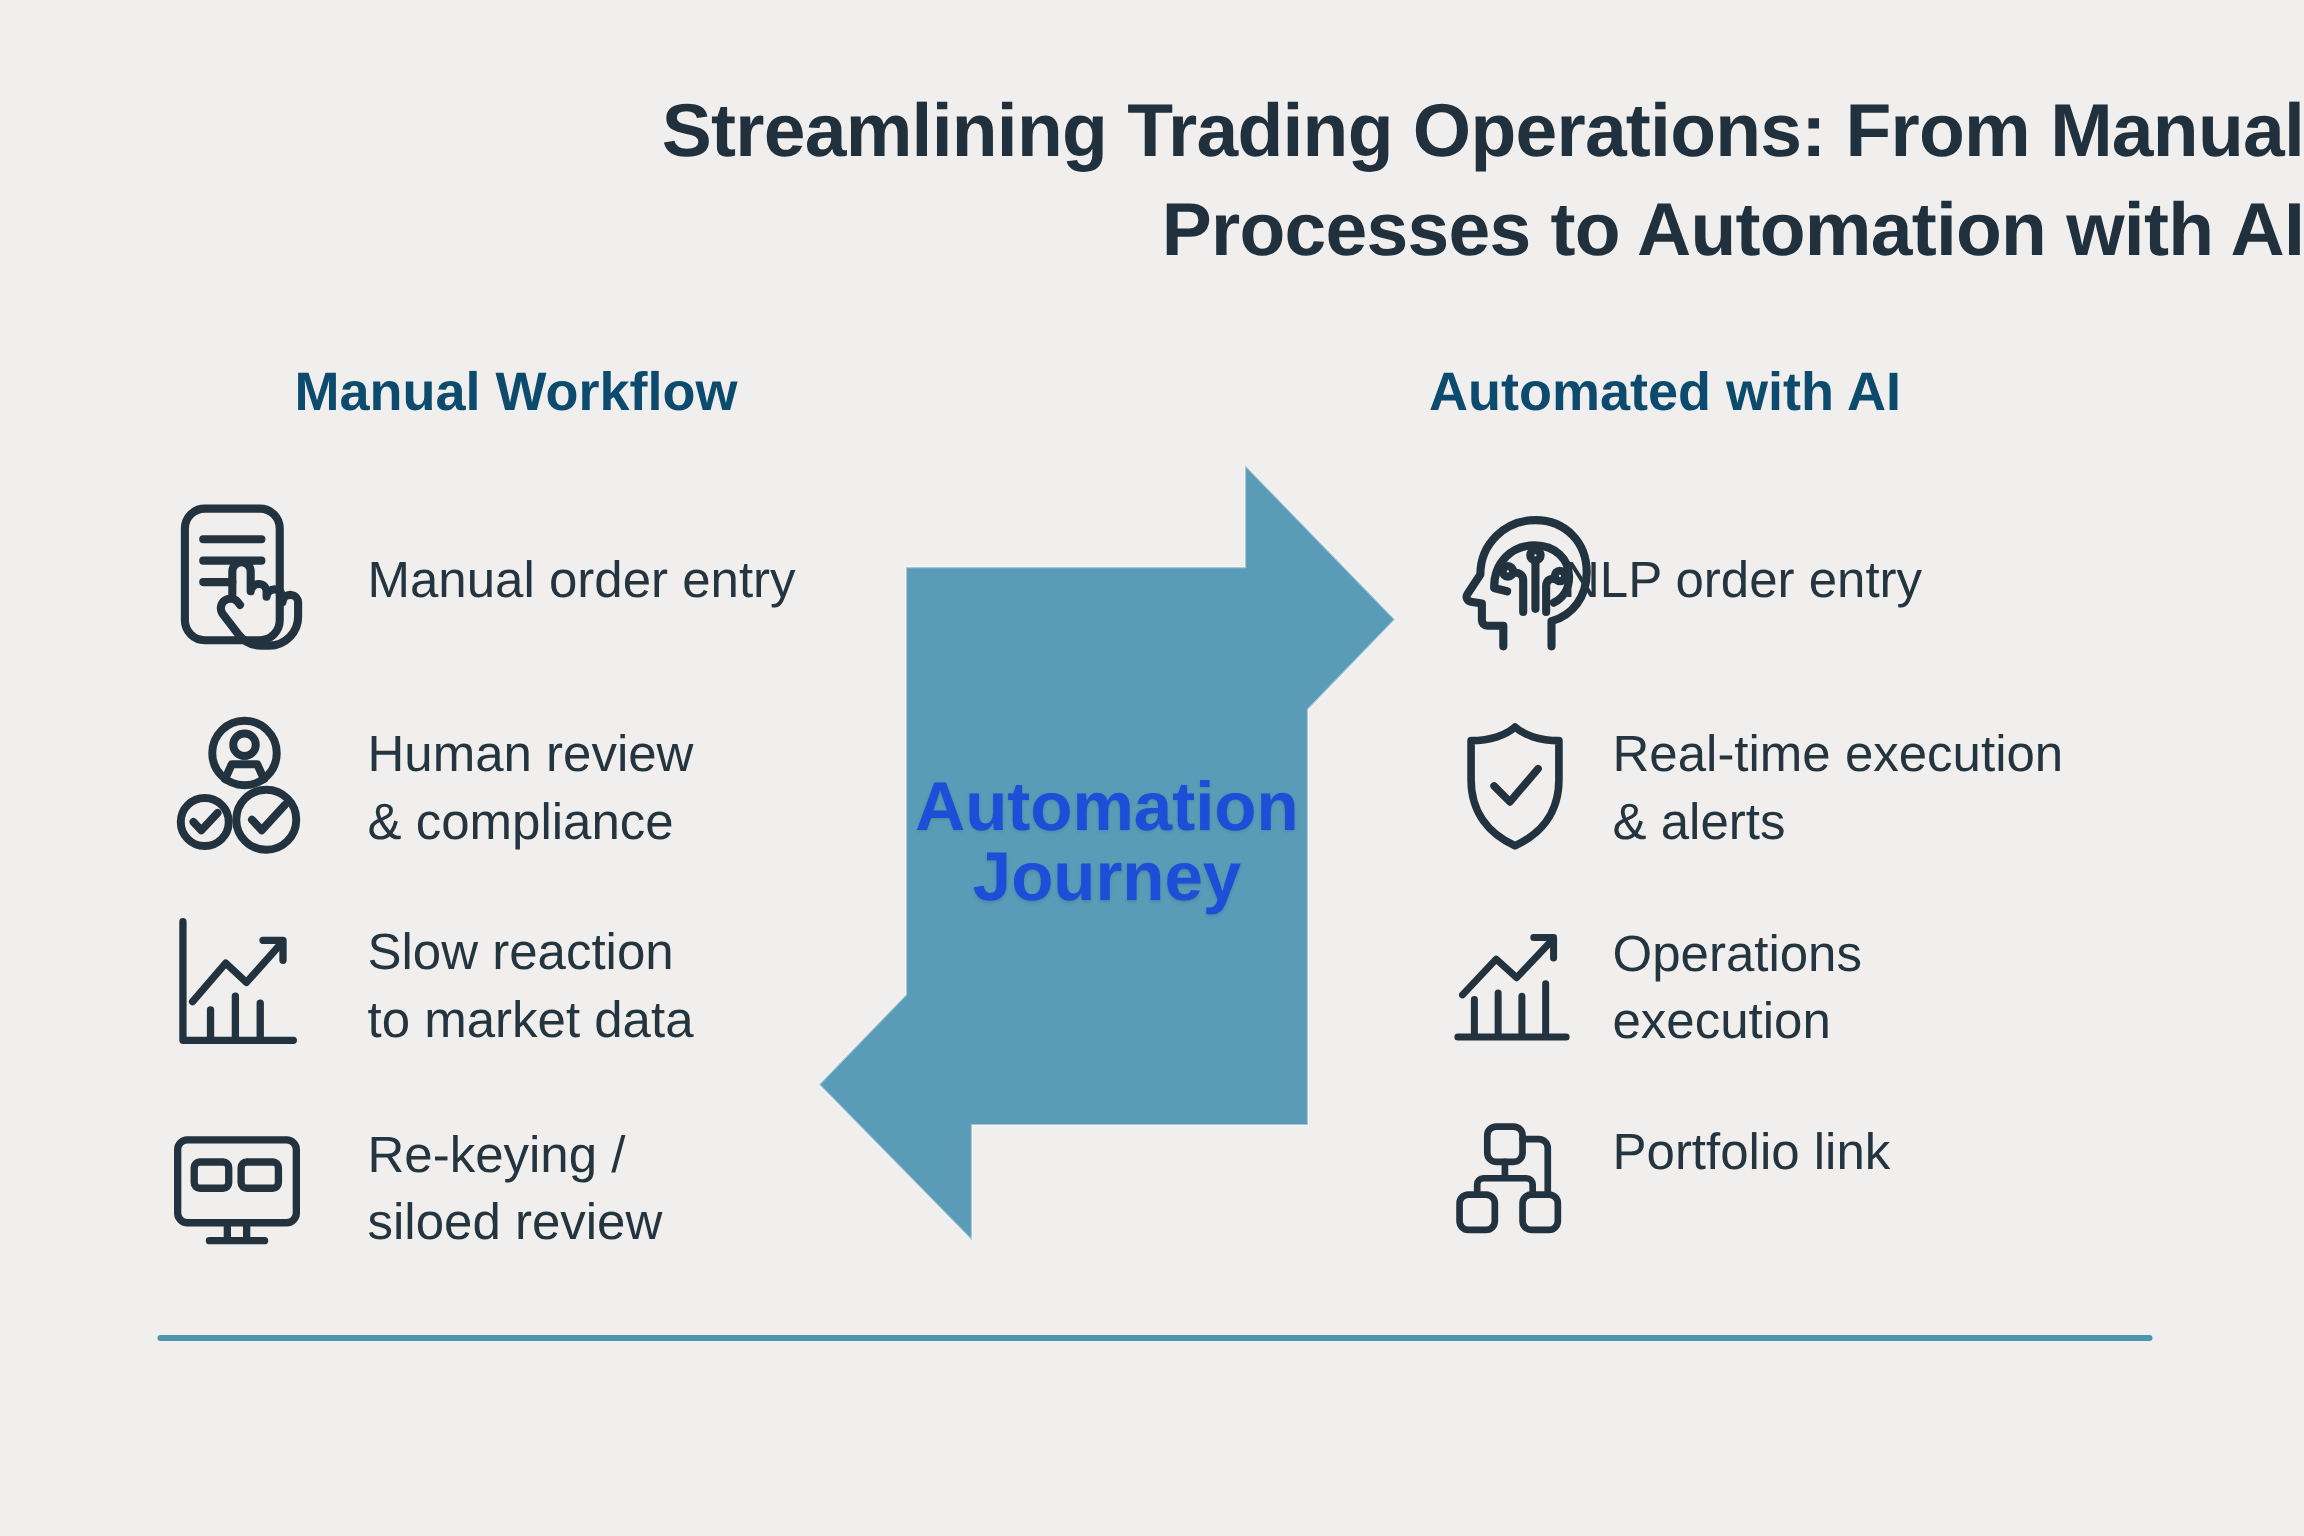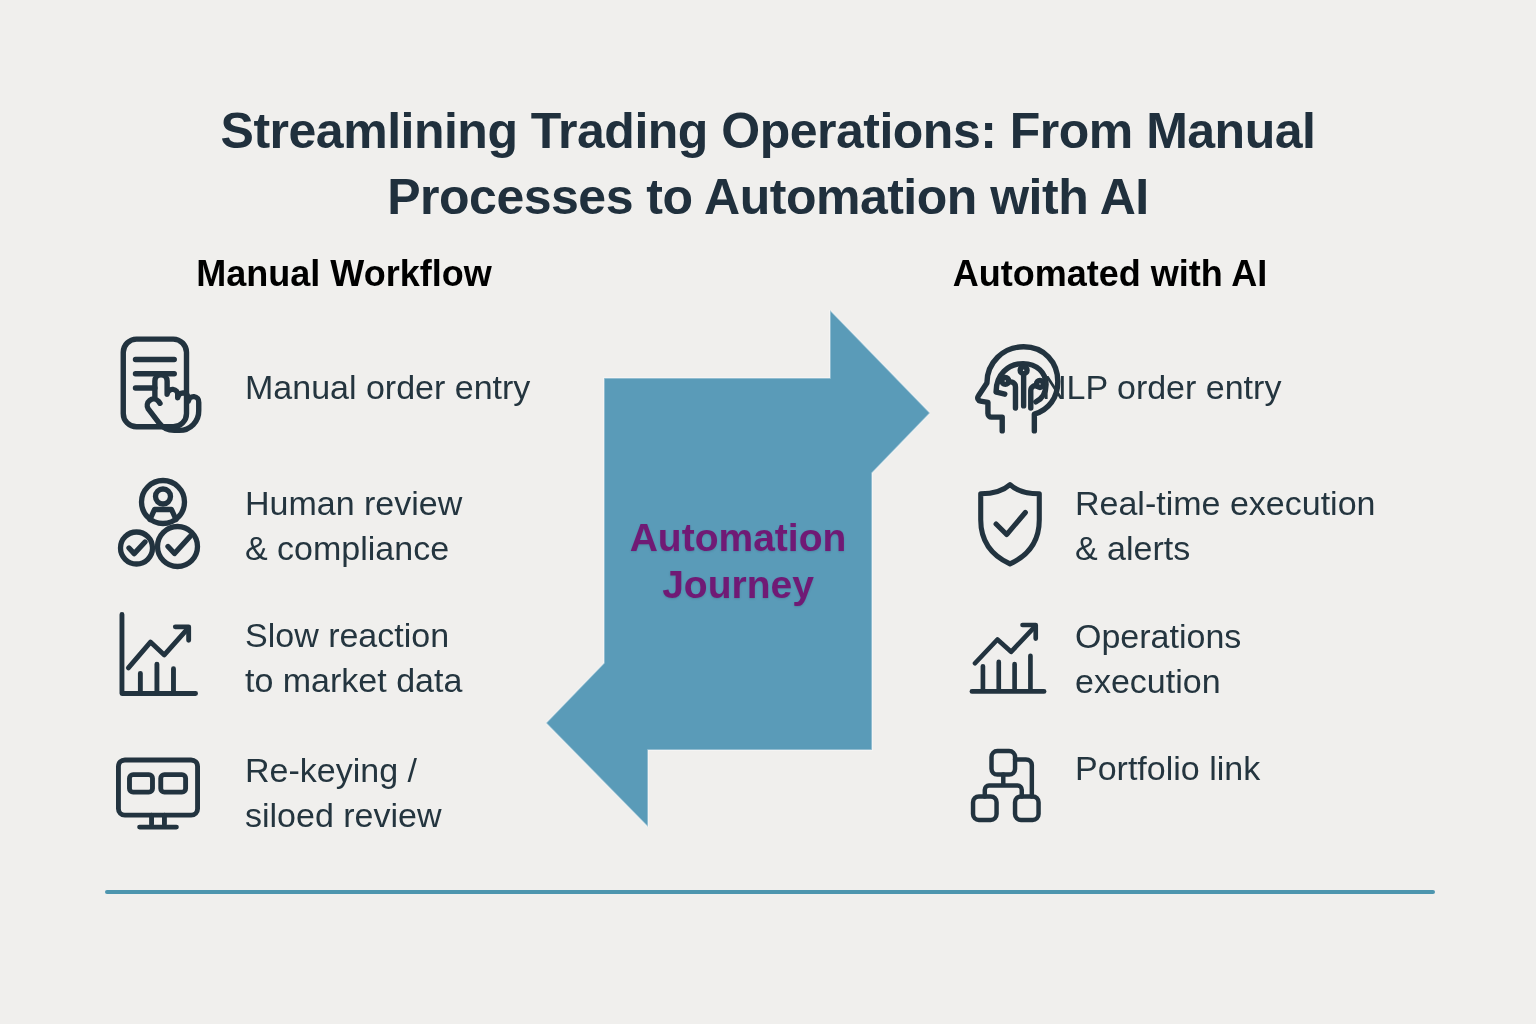--- a/index.html
+++ b/index.html
@@ -10,60 +10,59 @@
     height: 1024px;
     background: #f0efed;
     overflow: hidden;
     font-family: "Liberation Sans", sans-serif;
     color: #22333f;
   }
   .title {
     position: absolute;
     left: 0; top: 54px;
     width: 1536px;
-    text-align: center;
+    text-align: right;
     font-size: 50px;
     font-weight: 700;
     line-height: 66px;
     letter-spacing: -0.5px;
     color: #20303d;
-    margin-top: 44px;
   }
   .col-header {
     position: absolute;
-    top: 250px;
+    top: 237px;
     width: 480px;
     text-align: center;
     font-size: 36px;
     font-weight: 700;
     line-height: 48px;
-    color: #000000;
+    color: #0c4a6e;
   }
   .col-header.left  { left: 104px; }
   .col-header.right { left: 870px; }
   .icon-box { position: absolute; }
   .icon-box svg { display: block; width: 100%; height: 100%; }
   .item-text {
     position: absolute;
     font-size: 34px;
     font-weight: 400;
     line-height: 45px;
     color: #24353f;
     white-space: nowrap;
   }
   .center-arrow { position: absolute; left: 546px; top: 310px; }
   .arrow-label {
     position: absolute;
     left: 604px; top: 514px;
     width: 268px;
     text-align: center;
-    font-size: 39px;
+    font-size: 46px;
     font-weight: 600;
     line-height: 47px;
-    color: #701a75;
+    color: #1d4ed8;
     text-shadow: 0 1px 2px rgba(40,80,100,0.25);
   }
   .divider {
     position: absolute;
     left: 105px; top: 890px;
     width: 1330px; height: 4px;
     background: #4d95ae;
     border-radius: 2px;
   }
   .stroke { fill: none; stroke: #22333f; stroke-width: 5.3; stroke-linecap: round; stroke-linejoin: round; }

